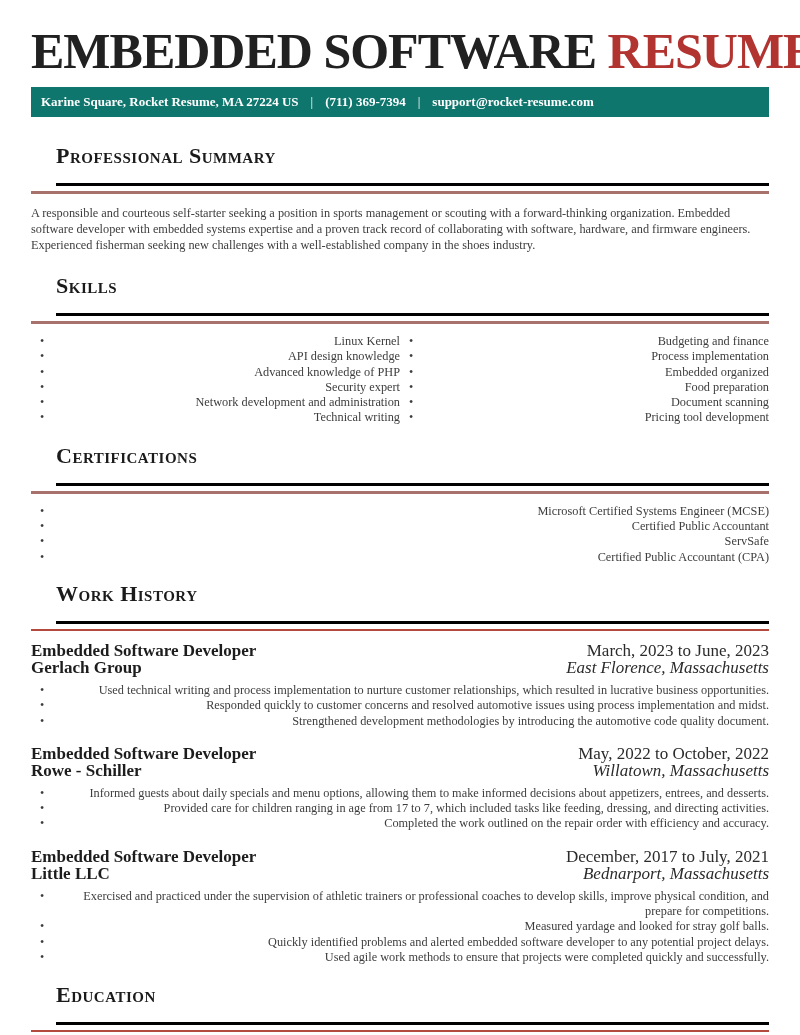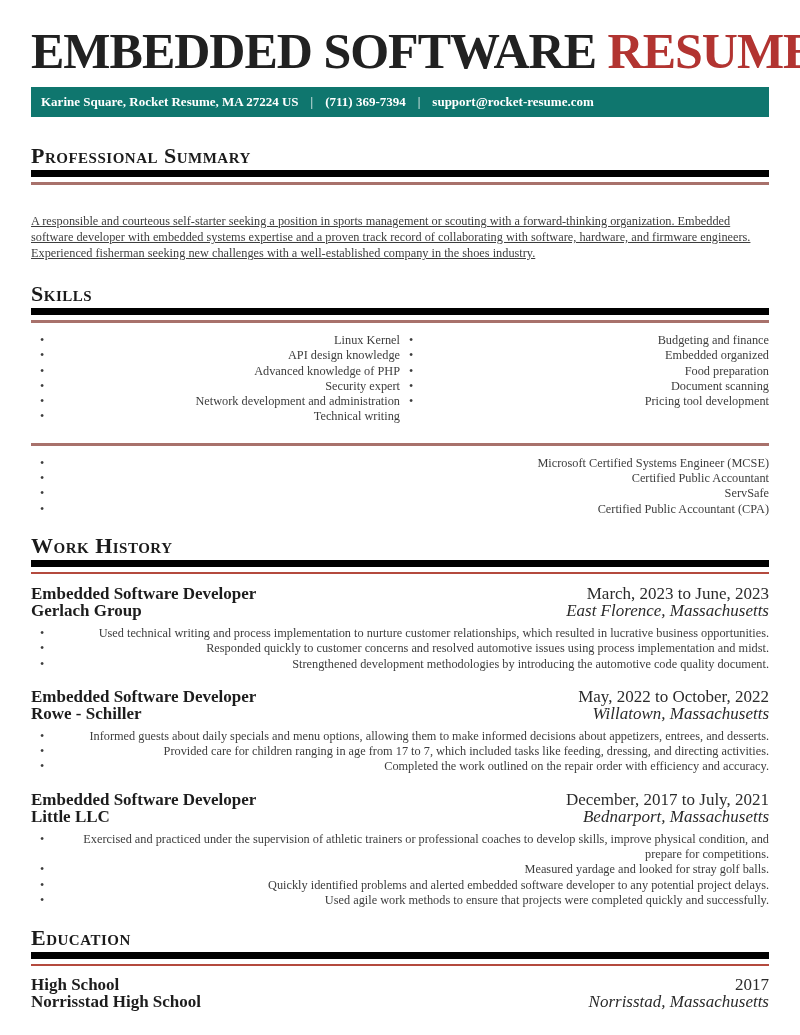--- a/index.html
+++ b/index.html
@@ -29,28 +29,28 @@
   
   section.sum  { margin-top: 27px; }
   section.skl  { margin-top: 21px; }
   section.crt  { margin-top: 18px; }
   section.wrk  { margin-top: 17px; }
   section.edu  { margin-top: 18px; }
 
   .sec-h {
     font-size: 22px; line-height: 23px; font-weight: 700;
     font-variant: small-caps; letter-spacing: 0.5px; color: #1b1b1b;
-    border-bottom: 7px solid #000000; padding-bottom: 3px;
+    border-bottom: 3px solid #000000; padding-bottom: 16px; margin-left: 25px;
   }
   .rule { border: none; margin-top: 5px; }
   .rule.thick { height: 3px; background: #a8716b; }
   .rule.thin  { height: 2px; background: #b44a3e; }
 
   
-  .summary { margin-top: 28px; font-size: 12.3px; line-height: 16px; color: #3d3d3d; text-decoration: underline; }
+  .summary { margin-top: 11px; font-size: 12.3px; line-height: 16px; color: #3d3d3d; }
 
   
   ul { list-style: none; margin-top: 10px; text-align: right; }
   li {
     position: relative; padding-left: 23px;
     font-size: 12.3px; line-height: 15.3px; color: #3d3d3d;
   }
   li::before {
     content: "\2022"; position: absolute; left: 9px; top: 0;
     color: #3d3d3d; font-size: 12px;
@@ -96,29 +96,31 @@
       <li>Linux Kernel</li>
           <li>API design knowledge</li>
           <li>Advanced knowledge of PHP</li>
           <li>Security expert</li>
           <li>Network development and administration</li>
           <li>Technical writing</li>
         </ul>
       <ul>
 
       <li>Budgeting and finance</li>
+          <li>Process implementation</li>
           <li>Embedded organized</li>
           <li>Food preparation</li>
           <li>Document scanning</li>
           <li>Pricing tool development</li>
         </ul>
     </div>
   </section>
 
   <section class="crt">
+    <h2 class="sec-h">Certifications</h2>
     <div class="rule thick"></div>
     <ul>
 
     <li>Microsoft Certified Systems Engineer (MCSE)</li>
         <li>Certified Public Accountant</li>
         <li>ServSafe</li>
         <li>Certified Public Accountant (CPA)</li>
       </ul>
   </section>
 

